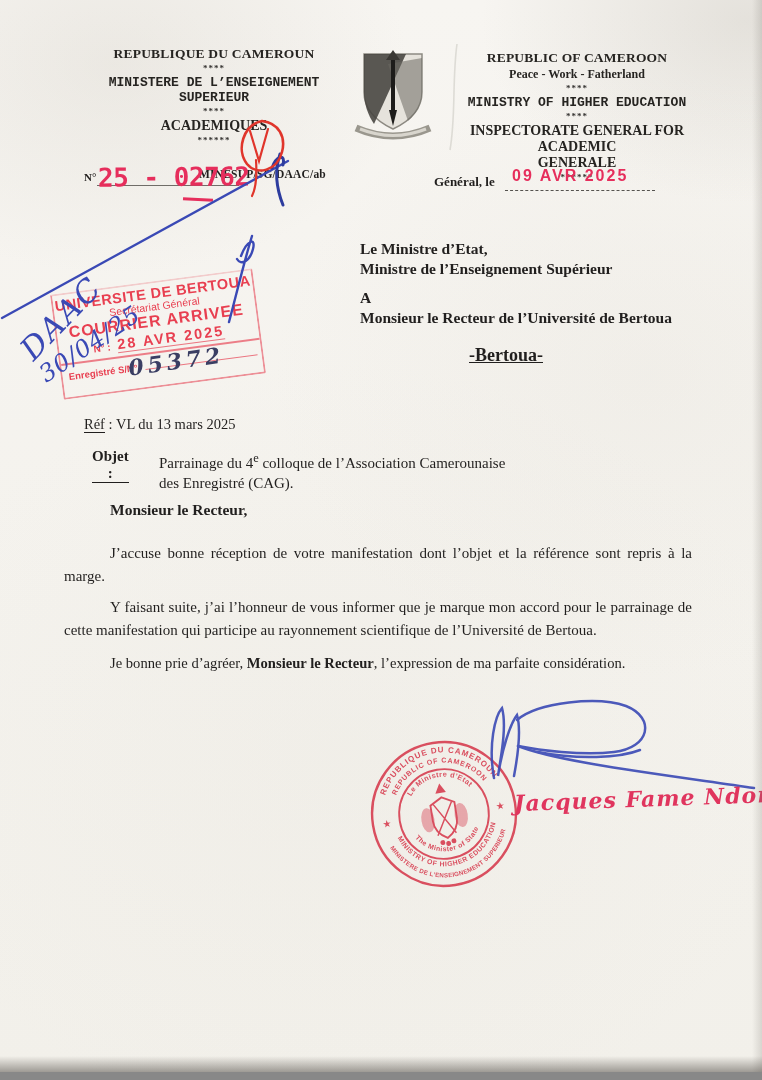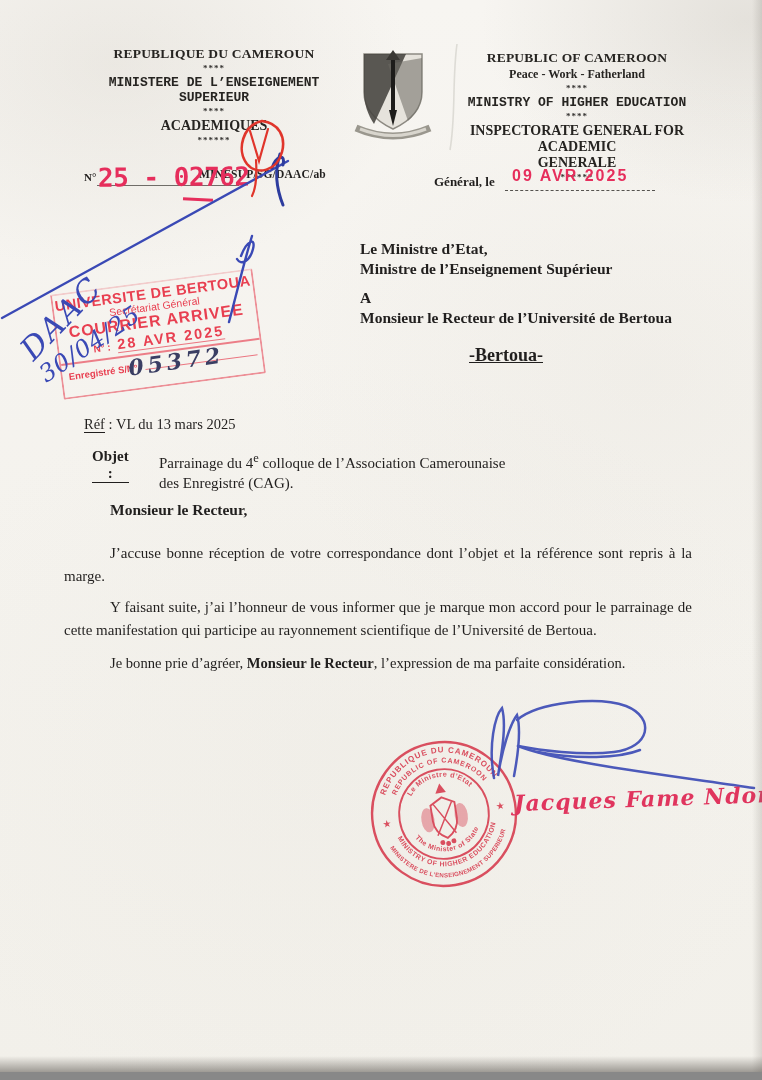--- a/index.html
+++ b/index.html
@@ -188,21 +188,21 @@
   <div class="abs subjrow">
     <span class="subj-label">Objet :</span>
     <div class="subj-text">
       <span>Parrainage du 4</span><sup>e</sup><span> colloque de l’Association Camerounaise</span><br>
       <span>des Enregistré (CAG).</span>
     </div>
   </div>
 
   <div class="abs salutation">Monsieur le Recteur,</div>
   <div class="abs body">
-    <p>J’accuse bonne réception de votre correspondance dont l’objet et la référence sont repris à la marge.</p>
+    <p>J’accuse bonne réception de votre manifestation dont l’objet et la référence sont repris à la marge.</p>
     <p>Y faisant suite, j’ai l’honneur de vous informer que je marque mon accord pour le parrainage de cette manifestation qui participe au rayonnement scientifique de l’Université de Bertoua.</p>
     <p class="closing"><span>Je bonne prie d’agréer, </span><b>Monsieur le Recteur</b><span>, l’expression de ma parfaite considération.</span></p>
   </div>
 
   <svg class="abs ministry-stamp" width="168" height="168" viewBox="0 0 180 180">
     <defs>
       <path id="arcTop66" d="M 24 90 A 66 66 0 1 1 156 90"></path>
       <path id="arcTop55" d="M 35 90 A 55 55 0 1 1 145 90"></path>
       <path id="arcTop40" d="M 50 90 A 40 40 0 1 1 130 90"></path>
       <path id="arcBot40" d="M 50 90 A 40 40 0 0 0 130 90"></path>

